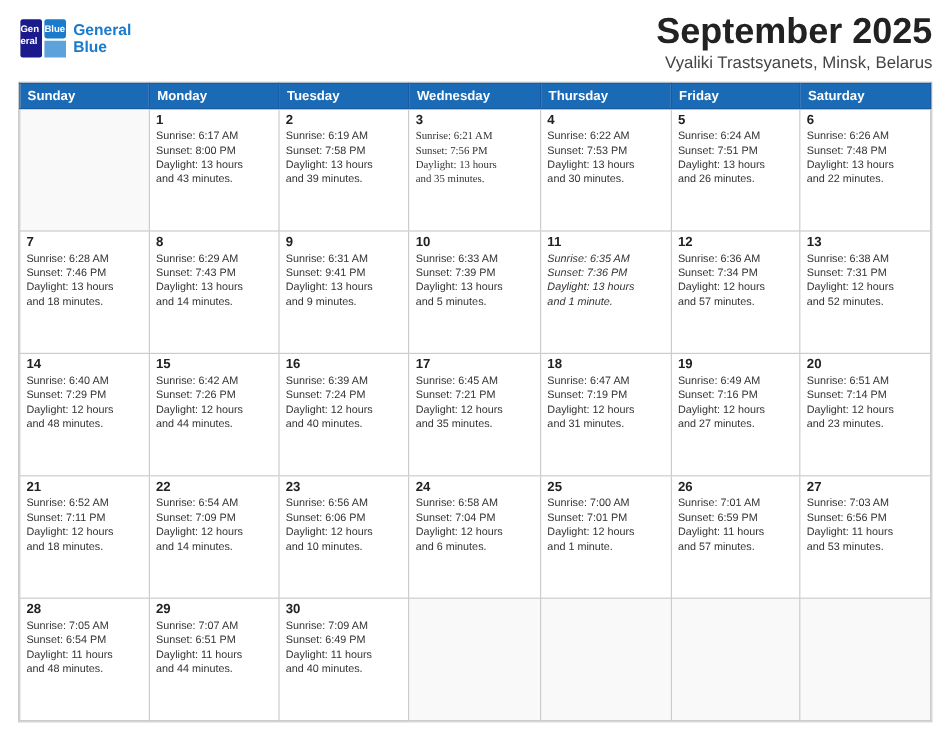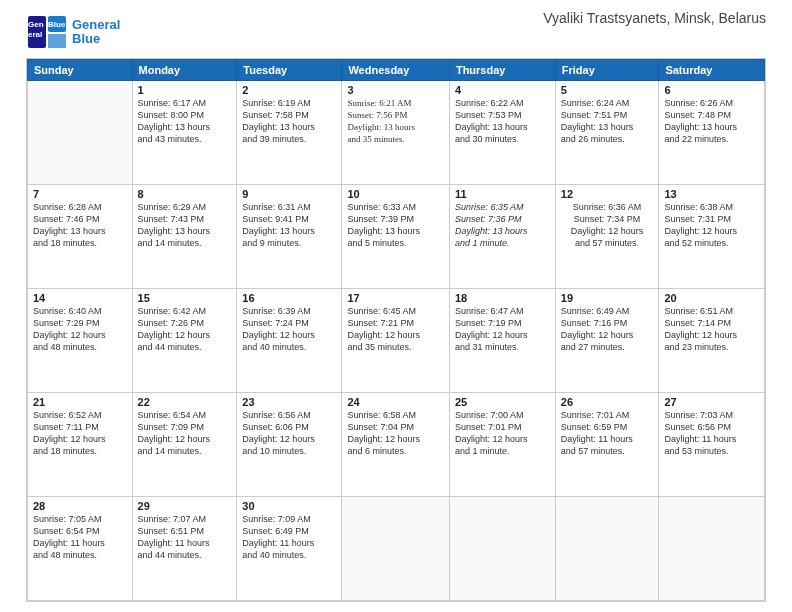--- a/index.html
+++ b/index.html
@@ -6,21 +6,21 @@
     body {
       font-family: Arial, sans-serif;
       background: #fff;
       width: 792px;
       height: 612px;
       overflow: hidden;
     }
     .page {
       width: 792px;
       height: 612px;
-      padding: 10px 26px;
+      padding: 10px 15px;
       display: flex;
       flex-direction: column;
     }
     .header {
       display: flex;
       align-items: flex-start;
       justify-content: space-between;
       margin-bottom: 8px;
     }
     .logo {
@@ -114,20 +114,21 @@
         <text x="22" y="13" font-size="8" fill="white" font-family="Arial" font-weight="bold">Blue</text>
       </svg>
       <div style="margin-left:2px;">
         <div class="logo-text">
           <span>General</span><br>
           <span style="color:#1a7acc;">Blue</span>
         </div>
       </div>
     </div>
     <div class="title-block">
+      <div class="main-title">September 2025</div>
       <div class="subtitle">Vyaliki Trastsyanets, Minsk, Belarus</div>
     </div>
   </div>
 
   <div class="calendar">
     <table>
       <thead>
         <tr>
         <th>Sunday</th>
             <th>Monday</th>
@@ -215,21 +216,21 @@
             </td>
             <td>
               <span class="day-num">11</span>
               <div class="day-detail" style="white-space: pre-line; font-style: italic;">Sunrise: 6:35 AM
 Sunset: 7:36 PM
 Daylight: 13 hours
 and 1 minute.</div>
             </td>
             <td>
               <span class="day-num">12</span>
-              <div class="day-detail" style="white-space: pre-line; text-align: center;">Sunrise: 6:36 AM
+              <div class="day-detail" style="white-space: pre-line;">Sunrise: 6:36 AM
 Sunset: 7:34 PM
 Daylight: 12 hours
 and 57 minutes.</div>
             </td>
             <td>
               <span class="day-num">13</span>
               <div class="day-detail" style="white-space: pre-line;">Sunrise: 6:38 AM
 Sunset: 7:31 PM
 Daylight: 12 hours
 and 52 minutes.</div>

